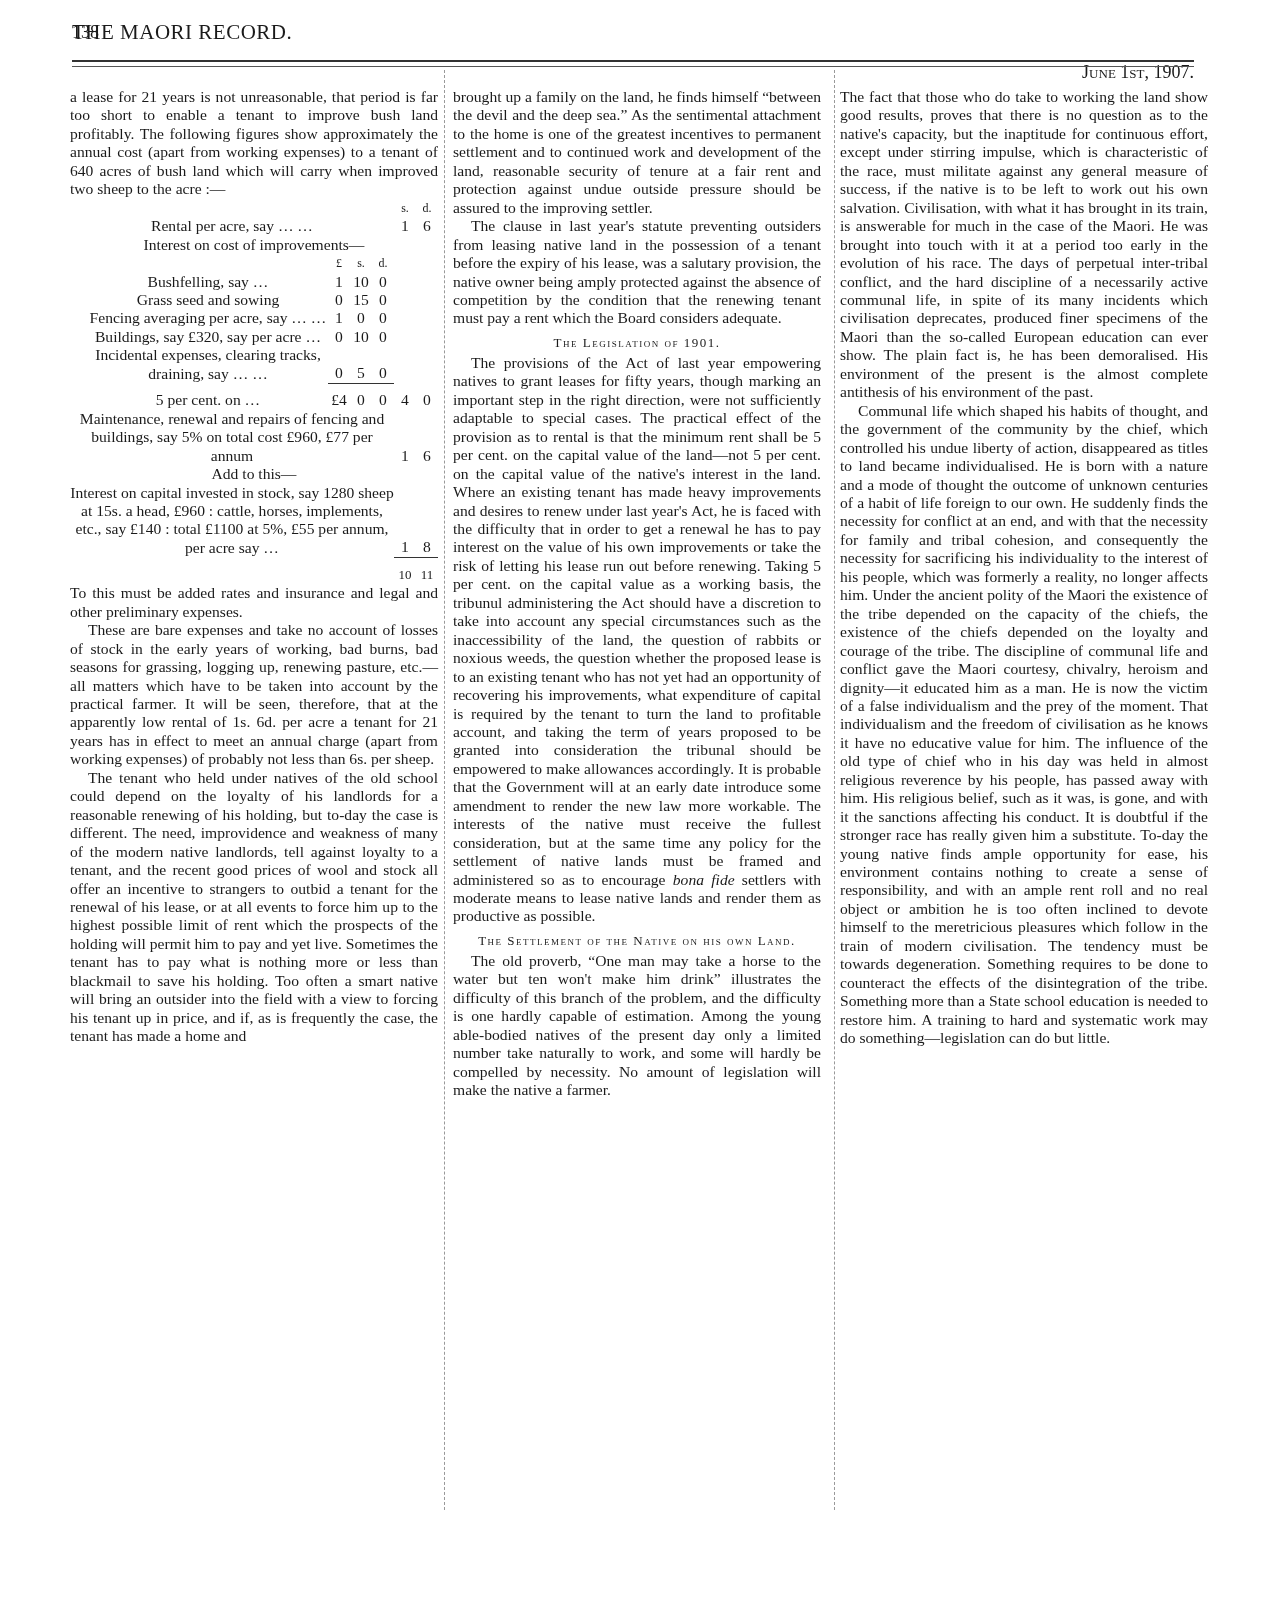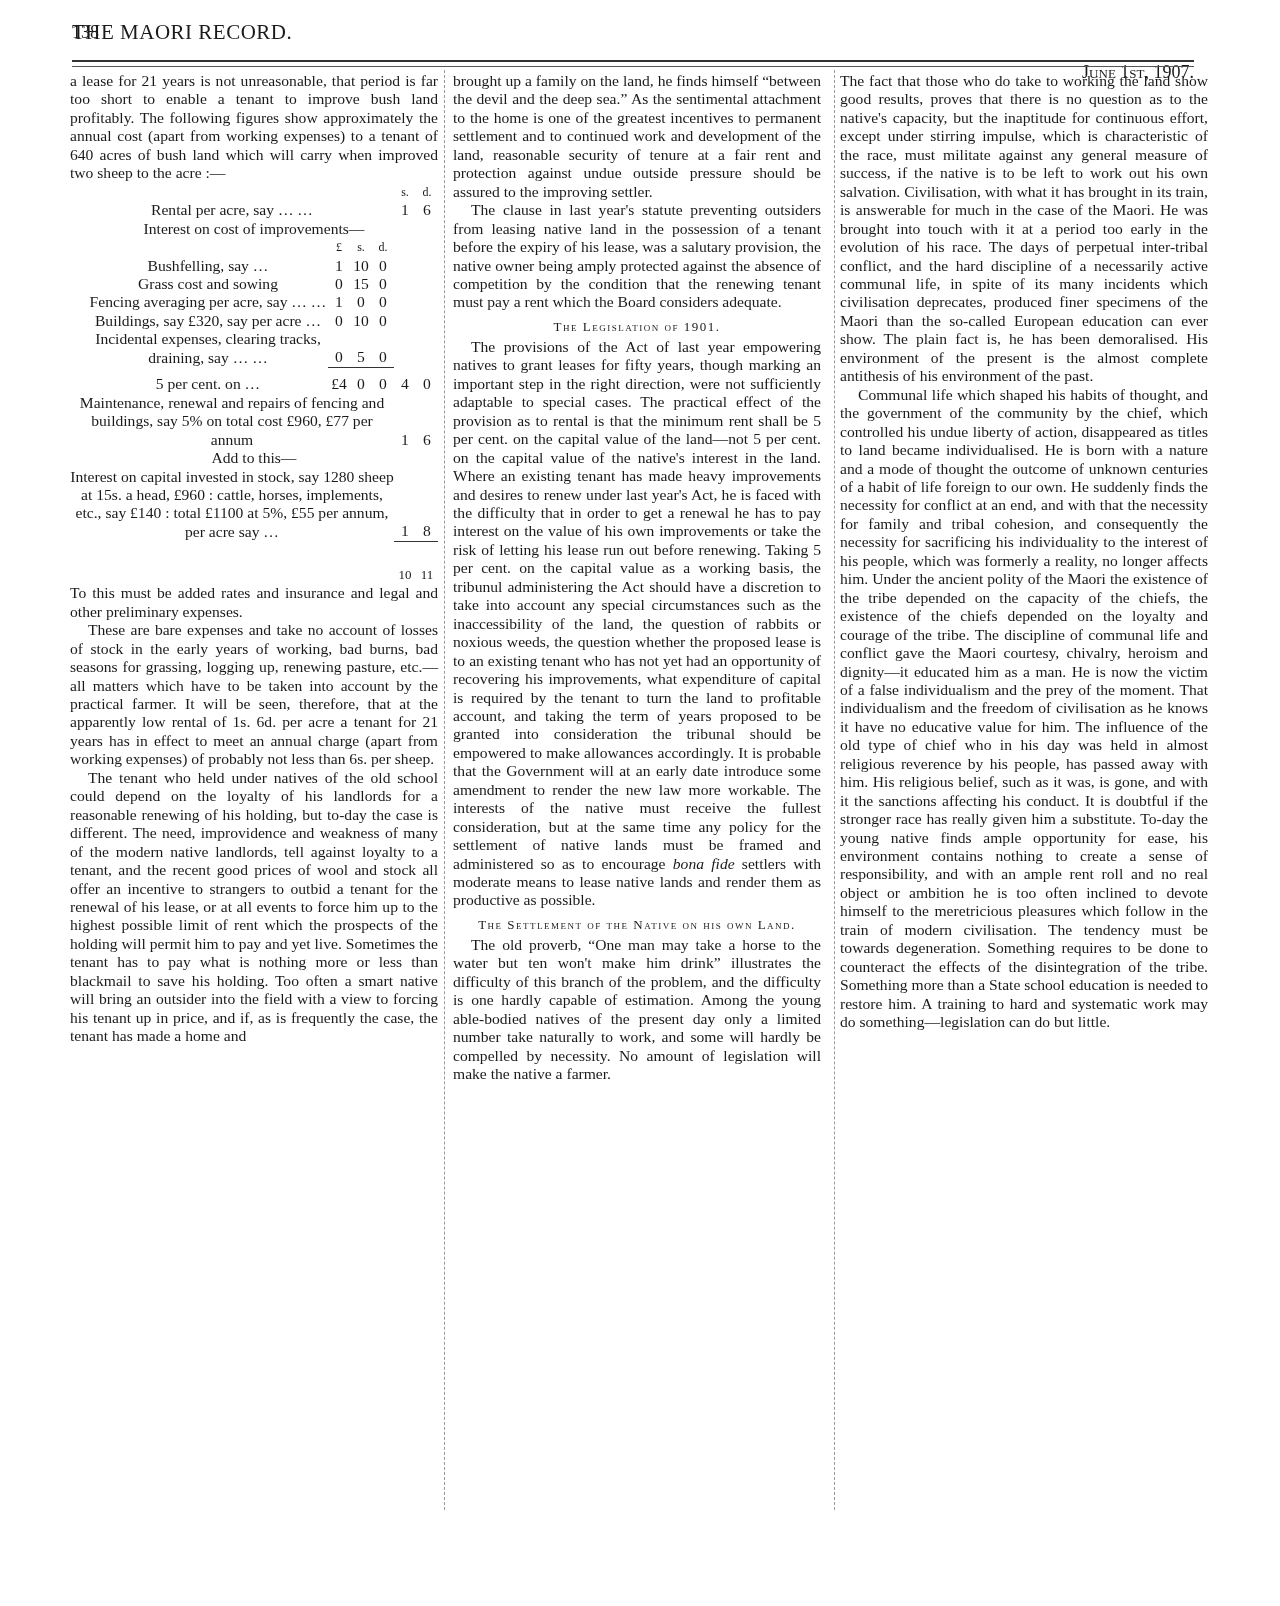--- a/index.html
+++ b/index.html
@@ -4,21 +4,21 @@
 <style>
   html, body { margin: 0; padding: 0; background: #ffffff; }
   body { width: 1280px; height: 1606px; position: relative; overflow: hidden;
          font-family: "Liberation Serif", "DejaVu Serif", serif; color: #1a1a1a; }
   .header { position: absolute; top: 18px; left: 72px; width: 1122px; height: 30px; }
   .pnum { position: absolute; left: 0; top: 4px; font-size: 18px; }
   .ptitle { position: absolute; left: 0; right: 0; top: 2px; font-size: 21px; letter-spacing: 0.5px; }
   .pdate { position: absolute; right: 0; top: 4px; font-size: 18px; font-variant: small-caps; margin-top: 40px; }
   .rule1 { position: absolute; top: 60px; left: 72px; width: 1122px; height: 0; border-top: 2px solid #333; }
   .rule2 { position: absolute; top: 66px; left: 72px; width: 1122px; height: 0; border-top: 1px solid #555; }
-  .col { position: absolute; top: 72px; width: 368px; font-size: 15.6px; line-height: 18.45px; text-align: justify; }
+  .col { position: absolute; top: 88px; width: 368px; font-size: 15.6px; line-height: 18.45px; text-align: justify; }
   .c1 { left: 70px; } .c2 { left: 453px; } .c3 { left: 840px; }
   .vdiv { position: absolute; top: 70px; height: 1440px; border-left: 1px dashed #999; }
   .d1 { left: 444px; } .d2 { left: 834px; }
   p { margin: 0; text-indent: 18px; }
   p.noind { text-indent: 0; }
   .heading { text-align: center; font-variant: small-caps; letter-spacing: 1.5px; font-size: 13px; margin: 6px 0 2px 0; line-height: 18px; }
   
   .tbl { width: 100%; border-collapse: collapse; font-size: 15.6px; line-height: 18.45px; }
   .tbl td { padding: 0; vertical-align: bottom; }
   .tbl .lbl { text-align: center; }
@@ -75,21 +75,21 @@
     </tr>
     <tr>
       <td class="lbl ind1">Bushfelling, say …</td>
       <td class="sub">1</td>
       <td class="sub">10</td>
       <td class="sub">0</td>
       <td></td>
           <td></td>
     </tr>
     <tr>
-      <td class="lbl ind1">Grass cost and sowing</td>
+      <td class="lbl ind1">Grass seed and sowing</td>
       <td class="sub">0</td>
       <td class="sub">15</td>
       <td class="sub">0</td>
       <td></td>
           <td></td>
     </tr>
     <tr>
       <td class="lbl ind1">Fencing averaging per acre, say … …</td>
       <td class="sub">1</td>
       <td class="sub">0</td>
@@ -130,21 +130,21 @@
       <td class="lbl" colspan="6">Add to this—</td>
     </tr>
     <tr>
       <td class="lbl" colspan="4">Interest on capital invested in stock, say 1280 sheep at 15s. a head, £960 : cattle, horses, implements, etc., say £140 : total £1100 at 5%, £55 per annum, per acre say …</td>
       <td class="num">1</td>
       <td class="num">8</td>
     </tr>
     <tr>
       <td colspan="4"></td>
       <td class="num tot total-rule" style="padding-top:8px">10</td>
-      <td class="num tot total-rule" style="padding-top:24px">11</td>
+      <td class="num tot total-rule" style="padding-top:8px">11</td>
     </tr>
   </tbody>
     </table>
 
   <p class="noind">To this must be added rates and insurance and legal and other preliminary expenses.</p>
   <p>These are bare expenses and take no account of losses of stock in the early years of working, bad burns, bad seasons for grassing, logging up, renewing pasture, etc.—all matters which have to be taken into account by the practical farmer. It will be seen, therefore, that at the apparently low rental of 1s. 6d. per acre a tenant for 21 years has in effect to meet an annual charge (apart from working expenses) of probably not less than 6s. per sheep.</p>
   <p>The tenant who held under natives of the old school could depend on the loyalty of his landlords for a reasonable renewing of his holding, but to-day the case is different. The need, improvidence and weakness of many of the modern native landlords, tell against loyalty to a tenant, and the recent good prices of wool and stock all offer an incentive to strangers to outbid a tenant for the renewal of his lease, or at all events to force him up to the highest possible limit of rent which the prospects of the holding will permit him to pay and yet live. Sometimes the tenant has to pay what is nothing more or less than blackmail to save his holding. Too often a smart native will bring an outsider into the field with a view to forcing his tenant up in price, and if, as is frequently the case, the tenant has made a home and</p>
 </div>
 
 <div class="col c2">

